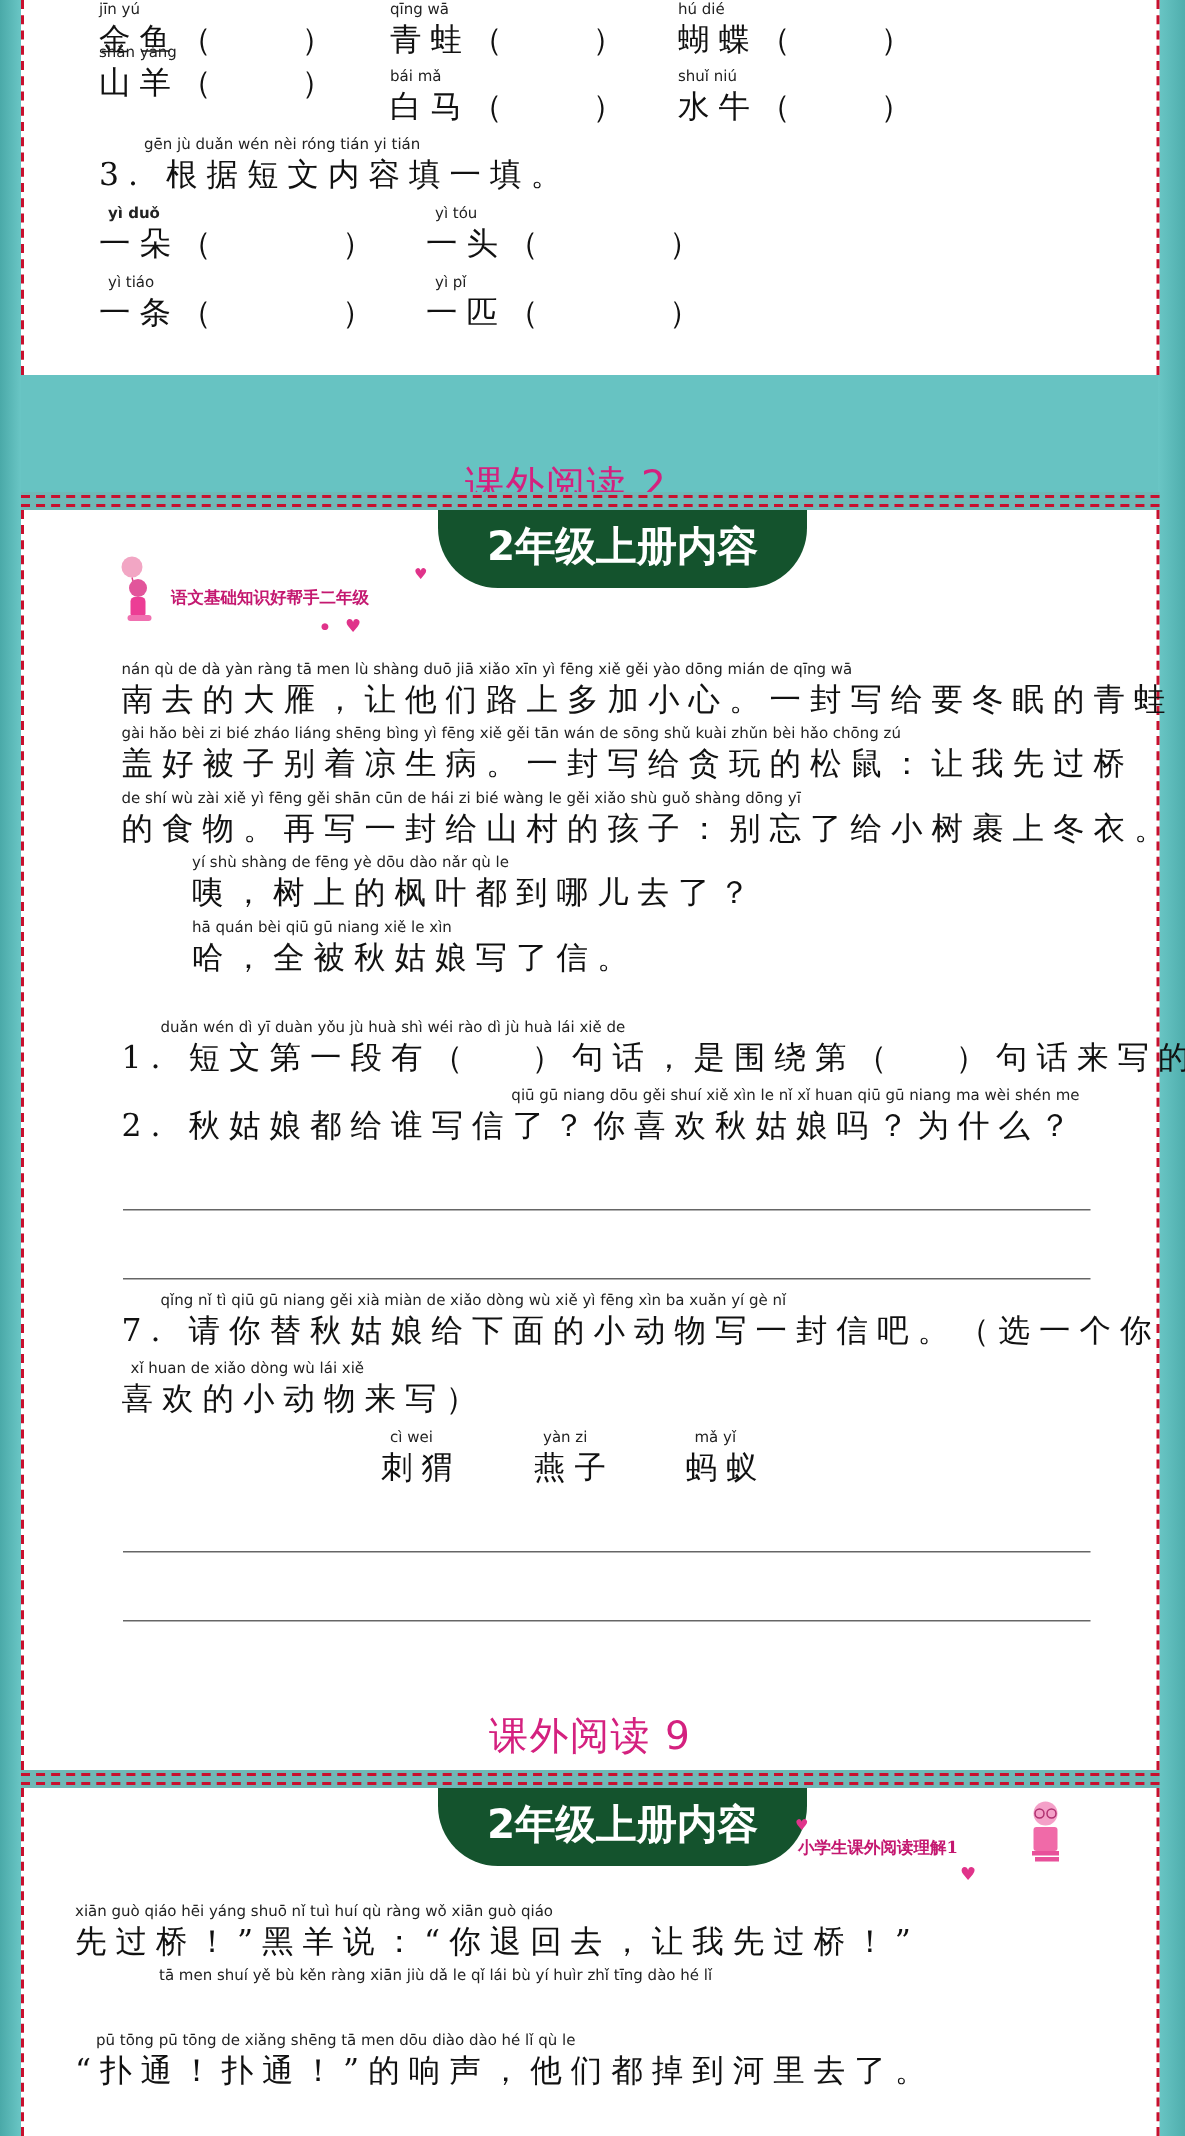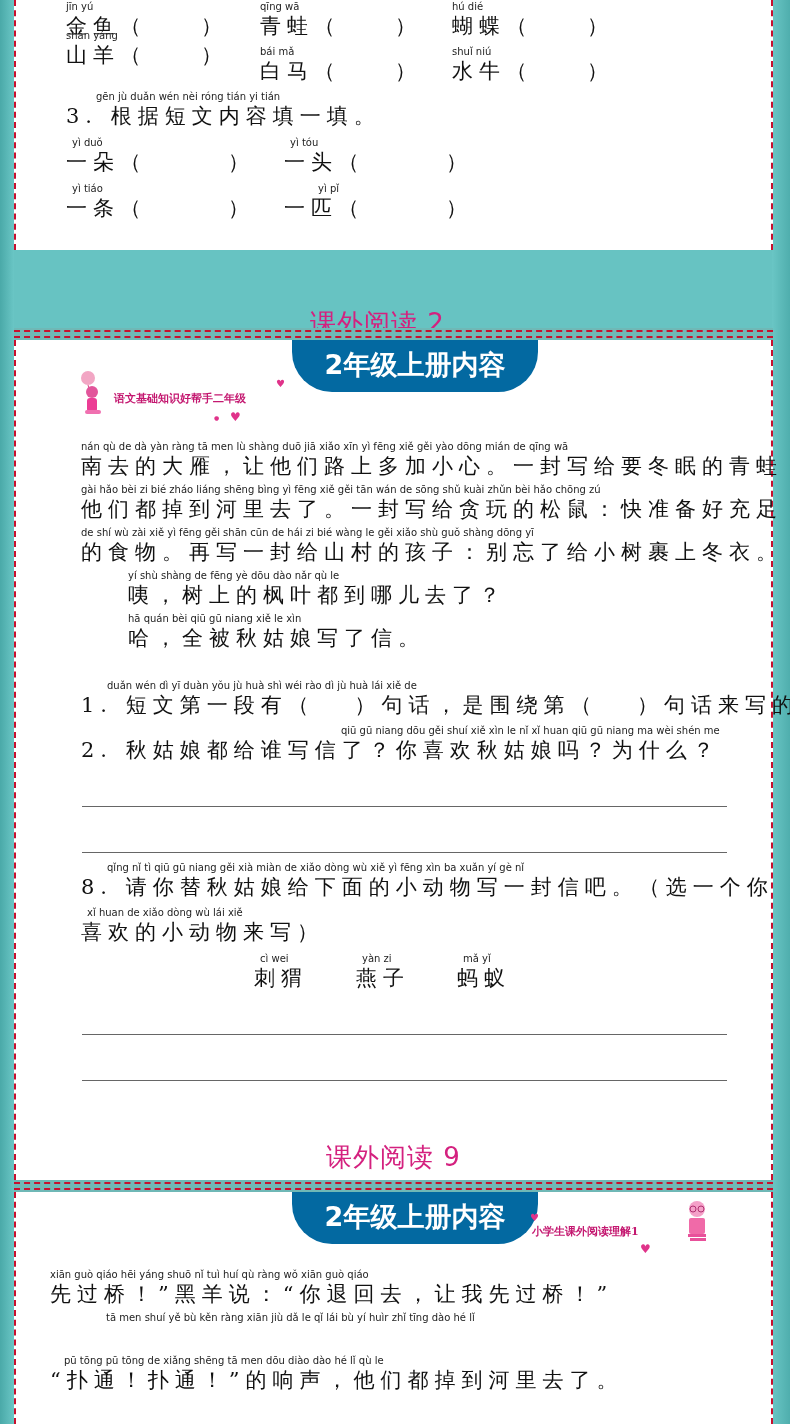--- a/index.html
+++ b/index.html
@@ -8,21 +8,21 @@
   .edge-r{position:absolute;right:0;top:0;width:18px;height:1424px;background:linear-gradient(to left,#4faead,#6ac6c5);}
   .panel{position:absolute;left:14px;width:759px;background:#fff;}
   .vdash{position:absolute;top:0;bottom:0;width:0;border-left:2px dashed #c8102e;}
   .sep{position:absolute;left:14px;width:759px;height:12px;background:#6fb8b6;}
   .hdash{position:absolute;left:0;right:0;height:0;border-top:2px dashed #c8102e;}
   .ruby{position:absolute;white-space:nowrap;}
   .py{display:block;font-family:"DejaVu Sans","Liberation Sans",sans-serif;font-size:10px;color:#222;height:13px;line-height:13px;letter-spacing:0;}
   .hz{display:block;font-size:21px;color:#111;line-height:26px;letter-spacing:6px;}
   .blank-line{position:absolute;left:82px;width:645px;height:0;border-top:1px solid #666;}
   .section-title{position:absolute;font-family:"DejaVu Sans","Liberation Sans",sans-serif;color:#d4217f;font-size:26px;letter-spacing:1px;}
-  .tab{position:absolute;left:278px;width:246px;height:52px;background:#0369a1;border-radius:0 0 40px 40px;color:#fff;font-family:"DejaVu Sans","Liberation Sans",sans-serif;font-weight:bold;font-size:27px;text-align:center;line-height:50px;}
+  .tab{position:absolute;left:278px;width:246px;height:52px;background:#14532d;border-radius:0 0 40px 40px;color:#fff;font-family:"DejaVu Sans","Liberation Sans",sans-serif;font-weight:bold;font-size:27px;text-align:center;line-height:50px;}
   .badge{position:absolute;font-family:"DejaVu Serif","Liberation Serif",serif;color:#c41870;font-size:11px;font-weight:bold;}
   .heart{position:absolute;color:#e0338a;font-size:10px;}
   .figure{position:absolute;}
 </style>
 </head>
 <body>
 
 <div class="edge-l"></div>
 <div class="edge-r"></div>
 
@@ -55,33 +55,33 @@
     <span class="py">shuǐ niú</span>
     <span class="hz">水牛（　　）</span>
   </div>
 
   <div class="ruby" style="left:52px;top:90px;">
     <span class="py" style="padding-left:30px;">gēn jù duǎn wén nèi róng tián yi tián</span>
     <span class="hz">3. 根据短文内容填一填。</span>
   </div>
 
   <div class="ruby" style="left:52px;top:136px;">
-    <span class="py" style="padding-left:6px;">yì duǒ</span>
+    <span class="py" style="padding-left:6px;font-weight:bold;">yì duǒ</span>
     <span class="hz">一朵（　　　）</span>
   </div>
   <div class="ruby" style="left:270px;top:136px;">
     <span class="py" style="padding-left:6px;">yì tóu</span>
     <span class="hz">一头（　　　）</span>
   </div>
   <div class="ruby" style="left:52px;top:182px;">
     <span class="py" style="padding-left:6px;">yì tiáo</span>
     <span class="hz">一条（　　　）</span>
   </div>
   <div class="ruby" style="left:270px;top:182px;">
-    <span class="py" style="padding-left:6px;margin-left:28px;">yì pǐ</span>
+    <span class="py" style="padding-left:6px;">yì pǐ</span>
     <span class="hz">一匹（　　　）</span>
   </div>
 
   <div class="section-title" style="left:296px;top:306px;">课外阅读 2</div>
 </div>
 
 <div class="sep" style="top:328px;">
   <div class="hdash" style="top:2px;"></div>
   <div class="hdash" style="top:8px;"></div>
 </div>
@@ -105,21 +105,21 @@
   <span class="heart" style="left:262px;top:38px;">♥</span>
   <span class="heart" style="left:216px;top:70px;font-size:12px;">♥</span>
   <span class="heart" style="left:200px;top:74px;font-size:6px;">●</span>
 
   <div class="ruby" style="left:67px;top:100px;">
     <span class="py">nán qù de dà yàn   ràng tā men lù shàng duō jiā xiǎo xīn    yì fēng xiě gěi yào dōng mián de qīng wā</span>
     <span class="hz">南去的大雁，让他们路上多加小心。一封写给要冬眠的青蛙：</span>
   </div>
   <div class="ruby" style="left:67px;top:143px;">
     <span class="py">gài hǎo bèi zi  bié zháo liáng shēng bìng    yì fēng xiě gěi tān wán de sōng shǔ   kuài zhǔn bèi hǎo chōng zú</span>
-    <span class="hz">他们都掉到河里去了。一封写给贪玩的松鼠：快准备好充足</span>
+    <span class="hz">盖好被子别着凉生病。一封写给贪玩的松鼠：让我先过桥</span>
   </div>
   <div class="ruby" style="left:67px;top:186px;">
     <span class="py">de shí wù   zài xiě yì fēng gěi shān cūn de hái zi   bié wàng le gěi xiǎo shù guǒ shàng dōng yī</span>
     <span class="hz">的食物。再写一封给山村的孩子：别忘了给小树裹上冬衣。</span>
   </div>
   <div class="ruby" style="left:114px;top:229px;">
     <span class="py">yí   shù shàng de fēng yè dōu dào nǎr    qù le</span>
     <span class="hz">咦，树上的枫叶都到哪儿去了？</span>
   </div>
   <div class="ruby" style="left:114px;top:272px;">
@@ -134,21 +134,21 @@
   <div class="ruby" style="left:67px;top:384px;text-align:right;">
     <span class="py" style="padding-left:26px;">qiū gū niang dōu gěi shuí xiě xìn le      nǐ xǐ huan qiū gū niang ma     wèi shén me</span>
     <span class="hz">2. 秋姑娘都给谁写信了？你喜欢秋姑娘吗？为什么？</span>
   </div>
 
   <div class="blank-line" style="left:68px;top:466px;"></div>
   <div class="blank-line" style="left:68px;top:512px;"></div>
 
   <div class="ruby" style="left:67px;top:521px;">
     <span class="py" style="padding-left:26px;">qǐng nǐ tì qiū gū niang gěi xià miàn de xiǎo dòng wù xiě yì fēng xìn ba          xuǎn yí gè nǐ</span>
-    <span class="hz">8. 请你替秋姑娘给下面的小动物写一封信吧。（选一个你</span>
+    <span class="hz">7. 请你替秋姑娘给下面的小动物写一封信吧。（选一个你</span>
   </div>
   <div class="ruby" style="left:67px;top:566px;">
     <span class="py" style="padding-left:6px;">xǐ huan de xiǎo dòng wù lái xiě</span>
     <span class="hz">喜欢的小动物来写）</span>
   </div>
 
   <div class="ruby" style="left:240px;top:612px;">
     <span class="py" style="padding-left:6px;">cì wei</span>
     <span class="hz">刺猬</span>
   </div>

